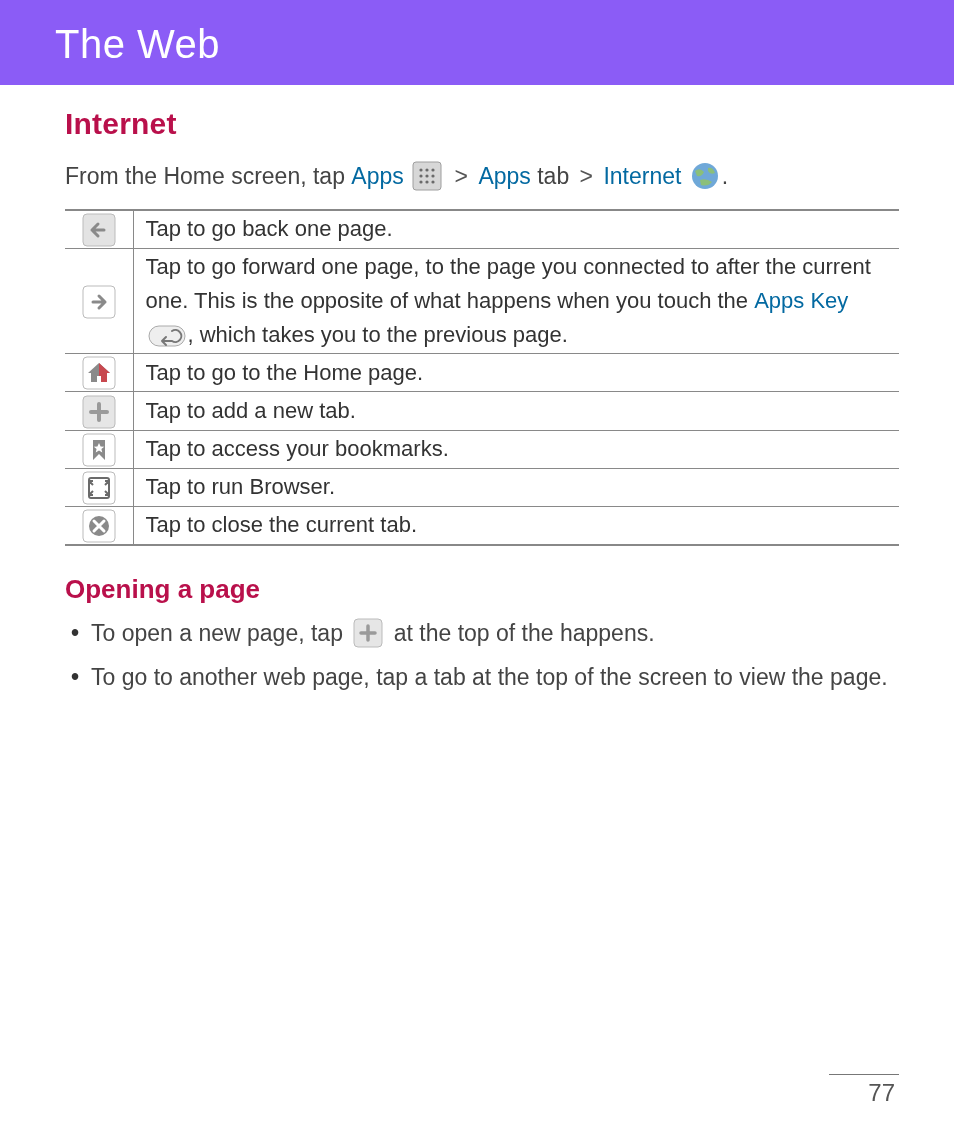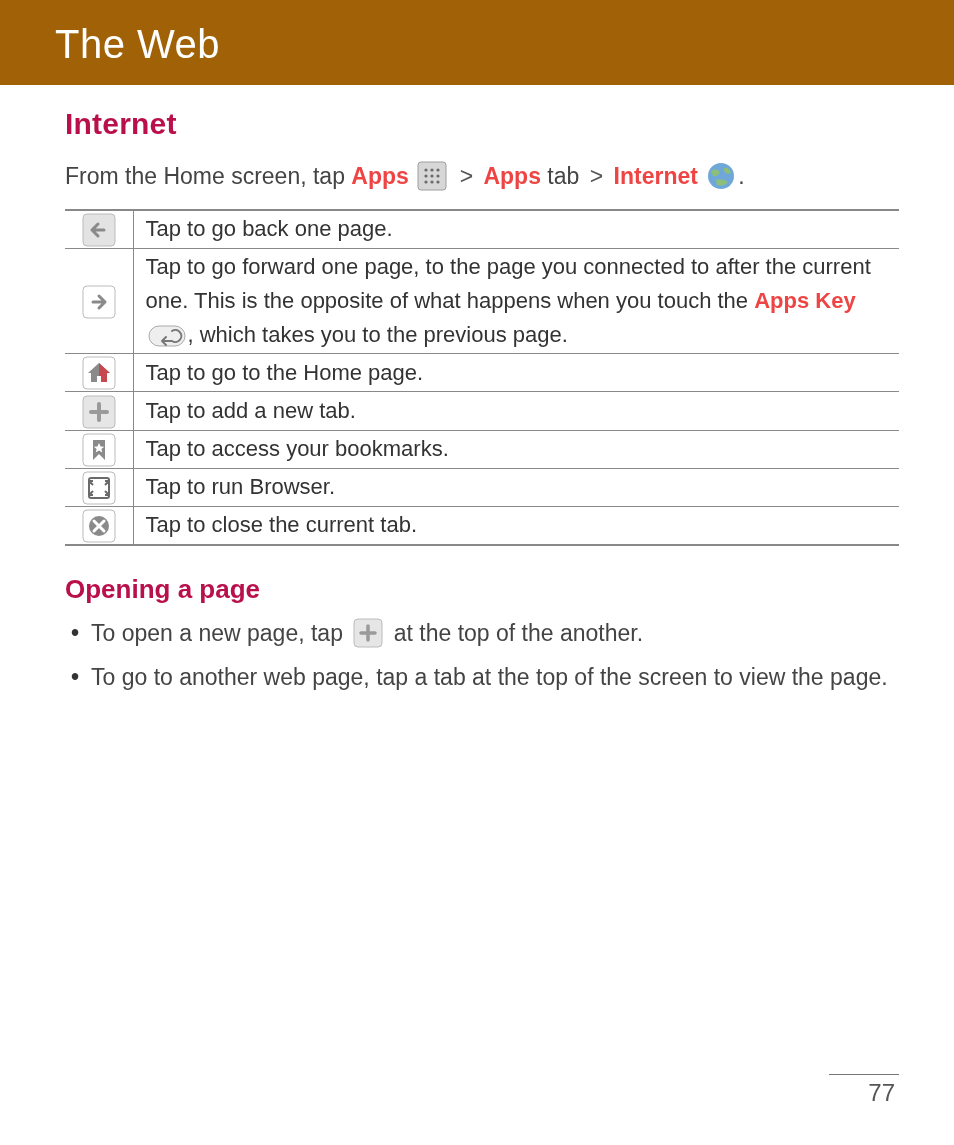--- a/index.html
+++ b/index.html
@@ -6,21 +6,21 @@
   body {
     width: 954px;
     height: 1145px;
     background: #fff;
     font-family: "Helvetica Neue", Arial, sans-serif;
     font-weight: 300;
     color: #333;
     position: relative;
   }
   .header-bar {
-    background: #a16207;
+    background: #8b5cf6;
     color: #fff;
     padding: 22px 40px 18px 55px;
     font-size: 40px;
     font-weight: 400;
     letter-spacing: 0.5px;
   }
   .content {
     padding: 22px 55px 0 65px;
   }
   h2.section {
@@ -42,21 +42,21 @@
     color: #444;
     margin-bottom: 8px;
     font-weight: 300;
   }
   p.nav-line {
     font-size: 23px;
     line-height: 1.9;
     color: #444;
     margin-bottom: 10px;
   }
-  .bold { font-weight: 700; color: #ef4444; }
+  .bold { font-weight: 400; color: #0369a1; }
   .inline-icon {
     display: inline-block;
     width: 30px;
     height: 30px;
     vertical-align: -7px;
     margin: 0 2px;
   }
   .sep { color: #555; padding: 0 4px; }
 
   
@@ -278,21 +278,21 @@
 
   <h3 class="subsection">Opening a page</h3>
 
   <ul class="bullets">
     <li>
       <span>To open a new page, tap </span><span class="inline-plus">
         <svg viewBox="0 0 30 30">
             <rect x="1" y="1" width="28" height="28" rx="4" fill="#e6e6e6" stroke="#bbb"></rect>
             <path d="M15 8 V22 M8 15 H22" stroke="#9a9a9a" stroke-width="3.5" stroke-linecap="round"></path>
           </svg>
-      </span><span> at the top of the another.</span>
+      </span><span> at the top of the happens.</span>
     </li>
     <li>To go to another web page, tap a tab at the top of the screen to view the page.</li>
   </ul>
 
 </div>
 
 <div class="footer">
   <div class="rule"></div>
   <div class="num">77</div>
 </div>

